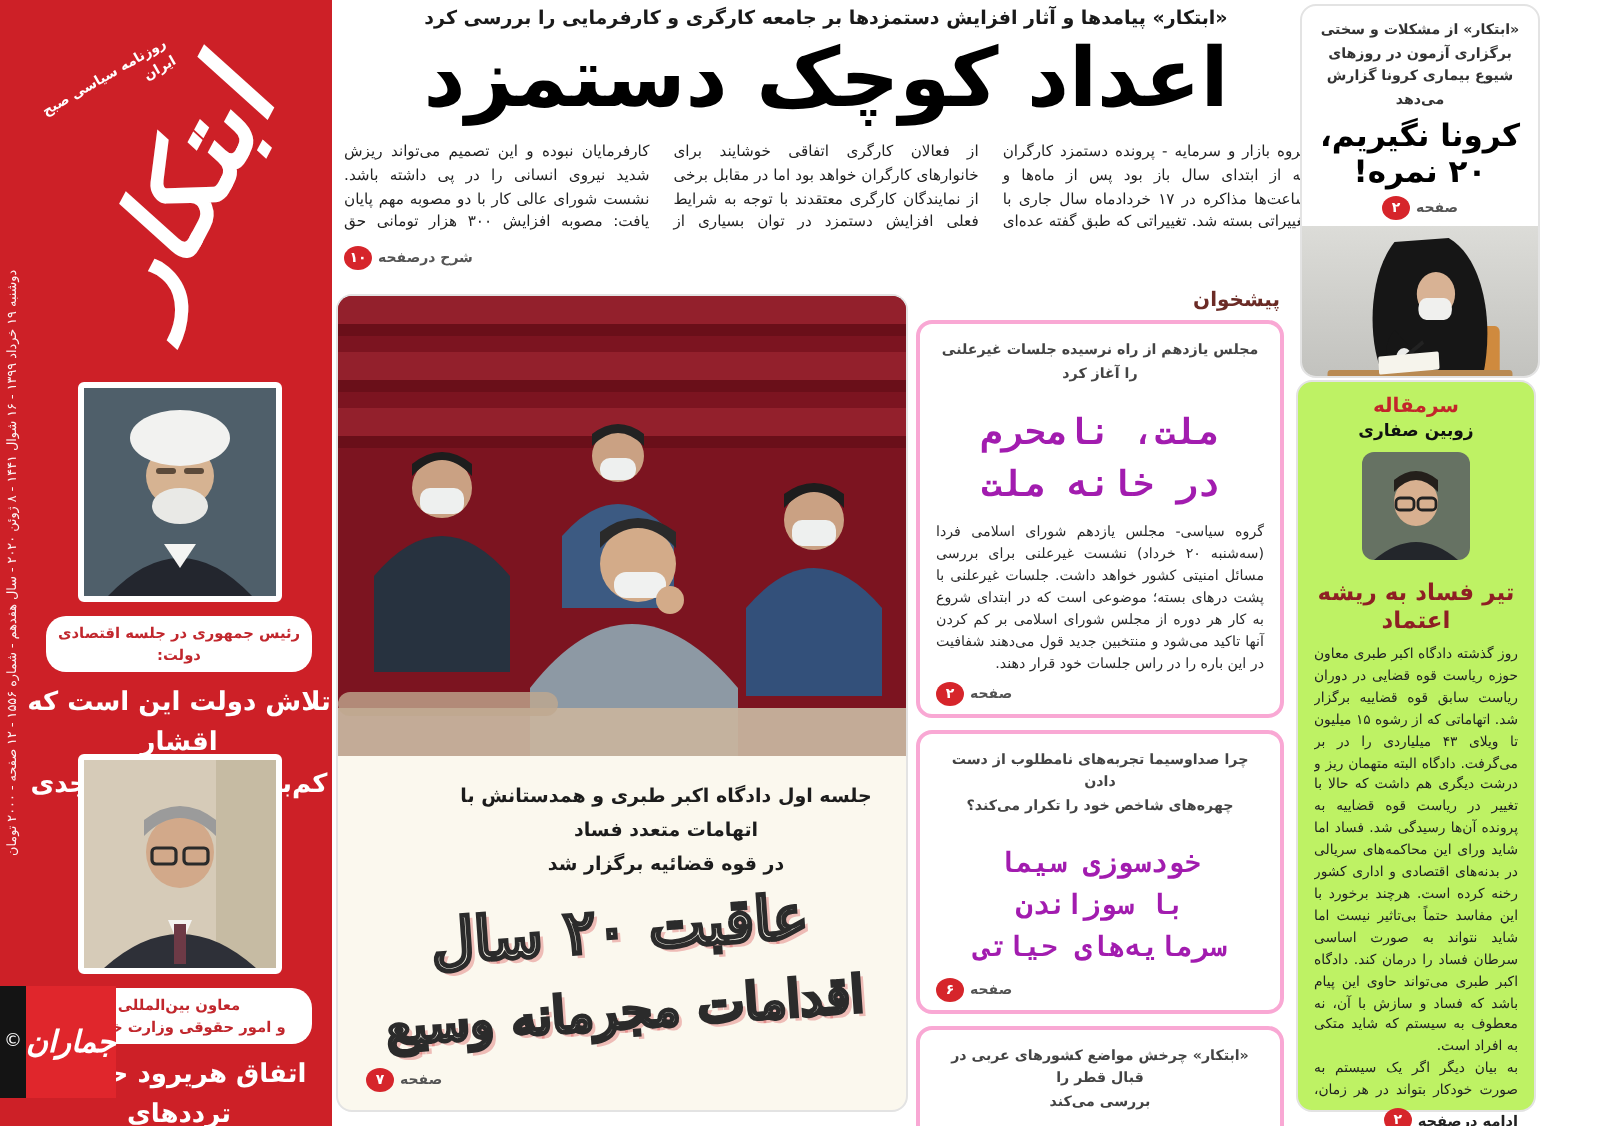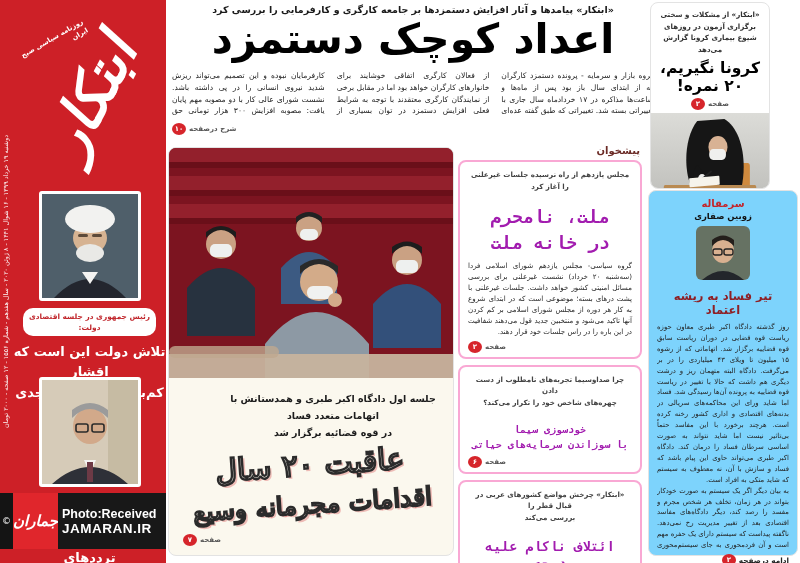--- a/index.html
+++ b/index.html
@@ -79,28 +79,28 @@
   .court-badge{position:absolute;left:14px;bottom:9px;display:flex;gap:3px;align-items:center;}
 
   
   .pish{position:absolute;left:458px;top:145px;width:184px;box-sizing:border-box;}
   .pish-title{font-size:10px;font-weight:bold;color:#6b2b26;margin:0 2px 4px;}
   .pcard{border:2px solid #f9a8d4;border-radius:8px;background:#fff;padding:7px 8px 4px;
          margin-bottom:6px;text-align:center;box-sizing:border-box;}
   .pk{font-size:7.1px;font-weight:bold;color:#444;line-height:1.65;white-space:pre-line;}
   .ph{font-weight:900;color:#a21caf;white-space:pre-line;margin-top:14px;font-family:Liberation Mono, monospace;}
   .ph1{font-size:18px;line-height:1.4;}
-  .ph2{font-size:10px;line-height:1.5;}
+  .ph2{font-size:14px;line-height:1.5;}
   .ph3{font-size:13.5px;}
   .pbody{font-size:7.1px;line-height:1.55;text-align:justify;color:#2a2a2a;margin-top:4px;}
   .pbadge{display:flex;justify-content:flex-end;margin-top:3px;gap:3px;align-items:center;}
 
   
-  .edit{position:absolute;left:648px;top:190px;width:150px;height:366px;border:1px solid #e3e3e3;
-        border-radius:8px;background:#7dd3fc;padding:7px 8px;box-sizing:border-box;text-align:center;}
+  .edit{position:absolute;left:648px;top:190px;width:120px;height:366px;border:1px solid #e3e3e3;
+        border-radius:8px;background:#bef264;padding:7px 8px;box-sizing:border-box;text-align:center;}
   .e-label{color:#c3252b;font-size:10px;font-weight:bold;}
   .e-author{font-size:8.5px;font-weight:bold;color:#111;margin-top:2px;}
   svg.author{width:54px;height:54px;border-radius:6px;margin-top:5px;}
   .e-headline{color:#8e1f24;font-size:11.5px;font-weight:bold;margin-top:5px;}
   .e-body{font-size:6.9px;line-height:1.58;text-align:justify;color:#222;margin-top:5px;
           white-space:pre-line;height:228px;overflow:hidden;}
   .e-cont{display:flex;gap:3px;align-items:center;margin-top:4px;}
   .e-cont .badge-word{color:#222;font-size:7.3px;}
 </style>
 </head>
@@ -148,24 +148,20 @@
       <div class="side-label">معاون بین‌المللی
 و امور حقوقی وزارت خارجه:</div>
       <div class="side-headline">اتفاق هریرود حاصل ترددهای
 غیرقانونی است</div>
 
     </div>
 
     <div class="watermark">
       <div class="wm-copy">©</div>
       <div class="wm-logo">جماران</div>
-      <div class="wm-text">
-        <span class="l1">Photo:Received</span>
-        <span class="l2">JAMARAN.IR</span>
-      </div>
     </div>
   </div>
 
   <div class="lead">
     <div class="lead-kicker">«ابتکار» پیامدها و آثار افزایش دستمزدها بر جامعه کارگری و کارفرمایی را بررسی کرد</div>
     <div class="lead-headline">اعداد کوچک دستمزد</div>
     <div class="lead-body">گروه بازار و سرمایه - پرونده دستمزد کارگران که از ابتدای سال باز بود پس از ماه‌ها و ساعت‌ها مذاکره در ۱۷ خردادماه سال جاری با تغییراتی بسته شد. تغییراتی که طبق گفته عده‌ای از فعالان کارگری اتفاقی خوشایند برای خانوارهای کارگران خواهد بود اما در مقابل برخی از نمایندگان کارگری معتقدند با توجه به شرایط فعلی افزایش دستمزد در توان بسیاری از کارفرمایان نبوده و این تصمیم می‌تواند ریزش شدید نیروی انسانی را در پی داشته باشد. نشست شورای عالی کار با دو مصوبه مهم پایان یافت: مصوبه افزایش ۳۰۰ هزار تومانی حق مسکن کارگران و مصوبه افزایش ۵ درصدی حداقل دستمزد سال ۱۳۹۹ که پایه حقوق کارگران را تغییر داد.</div>
     <div class="lead-more">
       <span class="badge-word">شرح درصفحه</span>
       <span class="rnum">۱۰</span>

